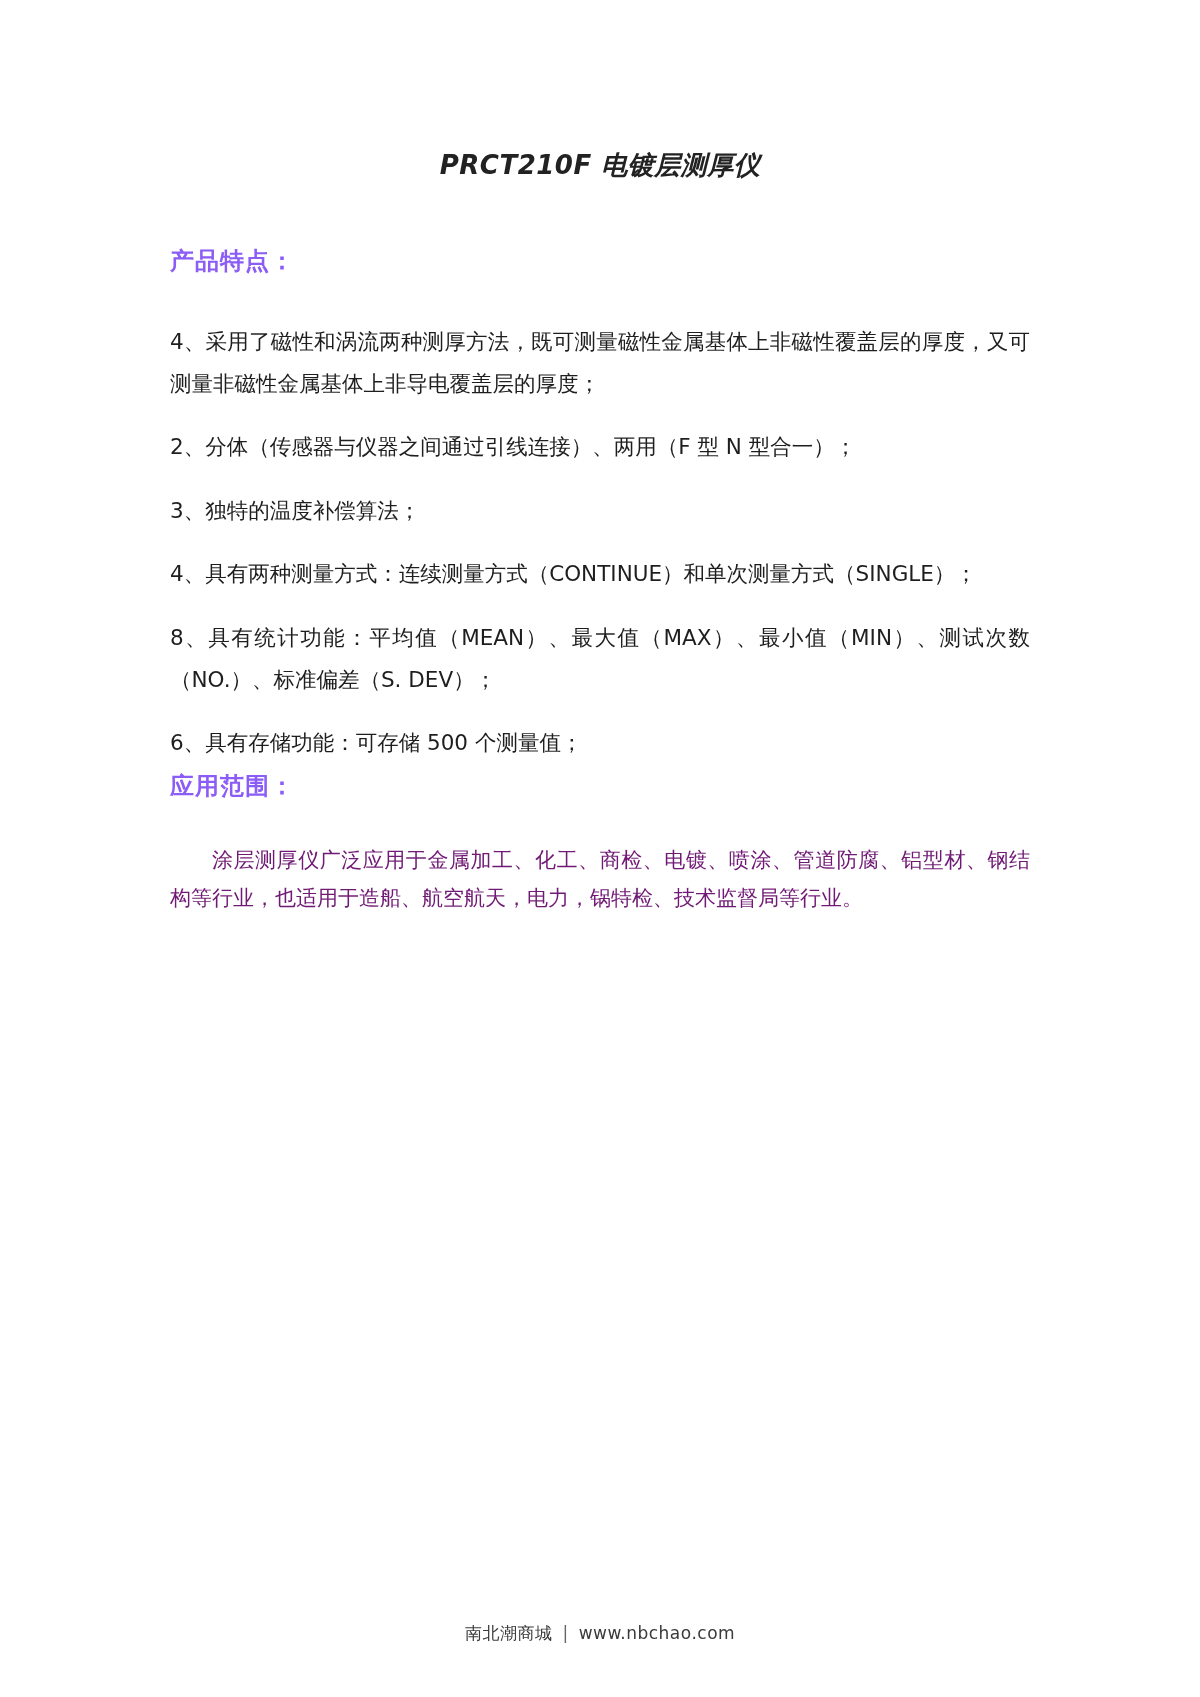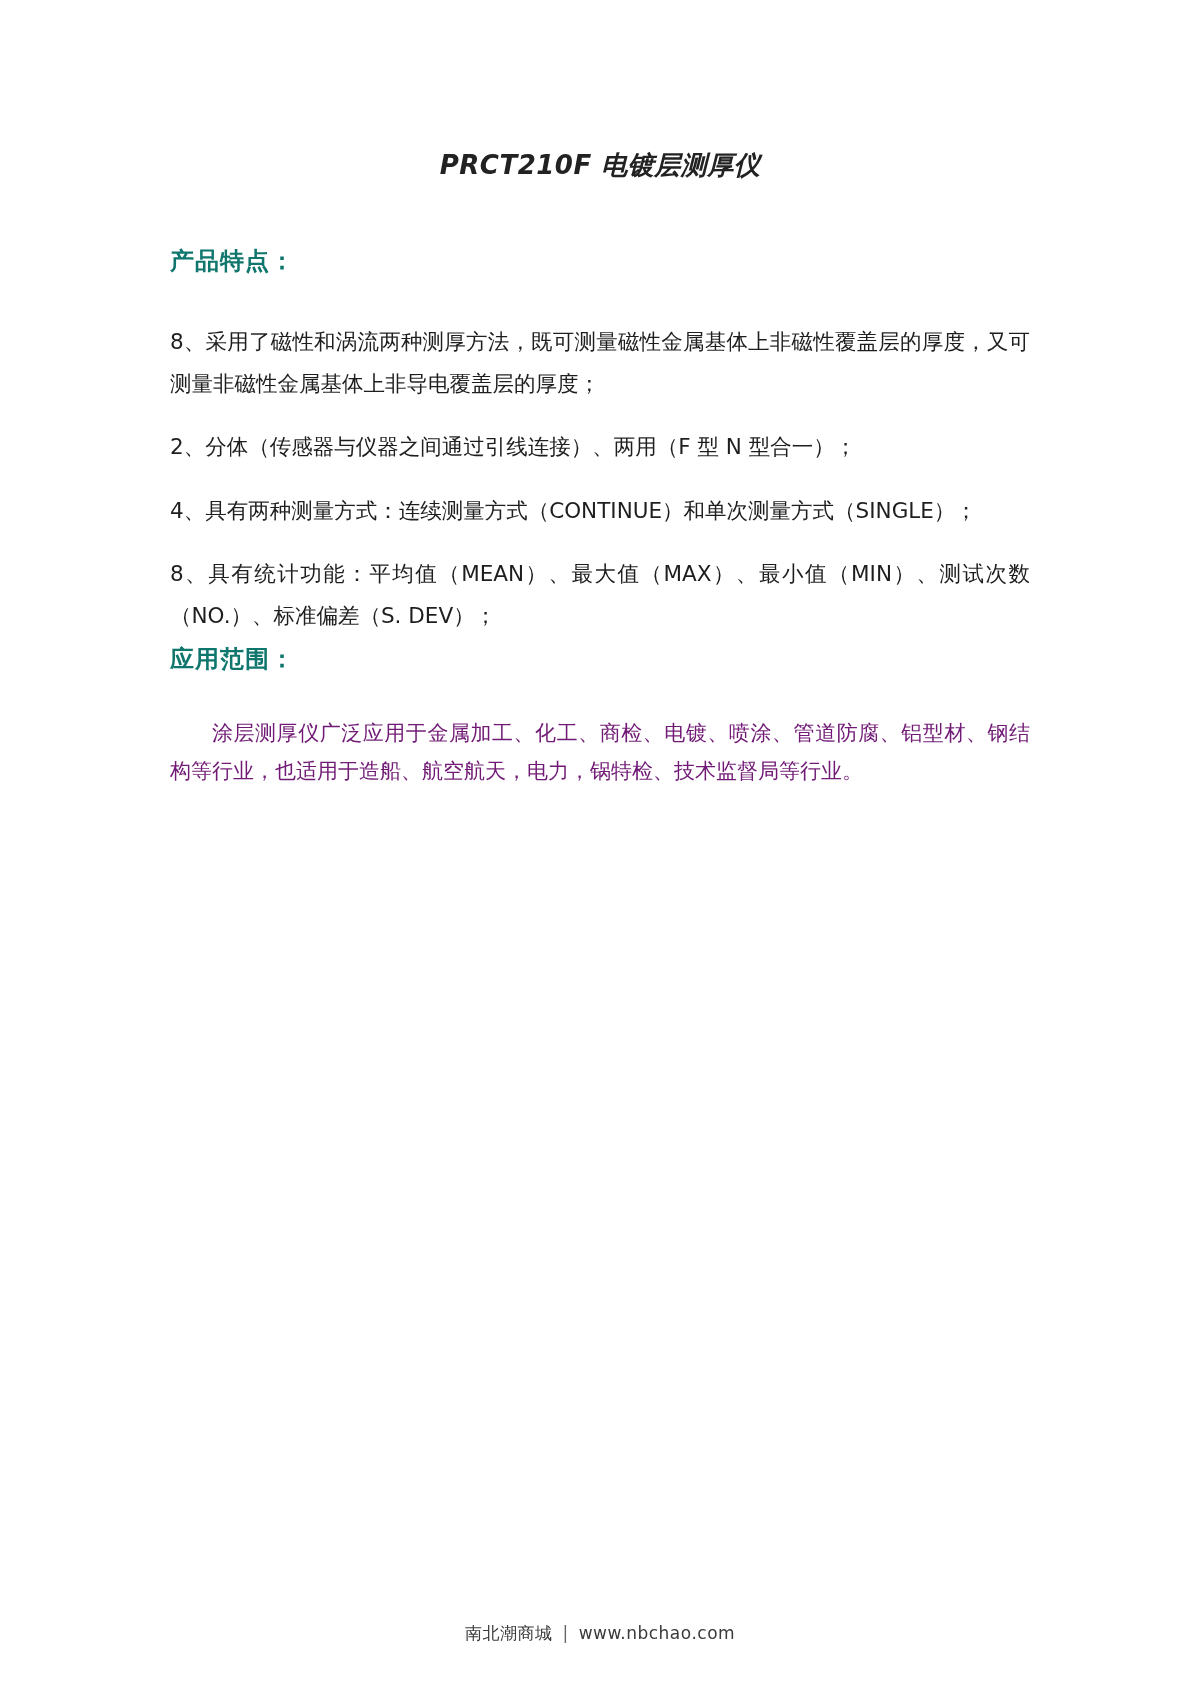--- a/index.html
+++ b/index.html
@@ -32,21 +32,21 @@
     font-weight: bold;
     font-style: italic;
     font-size: 26px;
     letter-spacing: 0.5px;
     color: #222;
   }
   .section-heading {
     font-family: "DejaVu Sans", sans-serif;
     font-weight: bold;
     font-size: 24px;
-    color: #0f766e;
+    color: #8b5cf6;
     letter-spacing: 1px;
   }
   .heading-features {
     margin-top: 62px;
   }
   .heading-apps {
   }
   .feature-list {
     margin-top: 44px;
   }
@@ -92,24 +92,26 @@
 </head>
 <body>
 
 <div class="page">
 
   <div class="doc-title">PRCT210F 电镀层测厚仪</div>
 
   <div class="section-heading heading-features">产品特点：</div>
 
   <div class="feature-list">
-    <p class="feature-item wrap2">8、采用了磁性和涡流两种测厚方法，既可测量磁性金属基体上非磁性覆盖层的厚度，又可测量非磁性金属基体上非导电覆盖层的厚度；</p>
+    <p class="feature-item wrap2">4、采用了磁性和涡流两种测厚方法，既可测量磁性金属基体上非磁性覆盖层的厚度，又可测量非磁性金属基体上非导电覆盖层的厚度；</p>
     <p class="feature-item">2、分体（传感器与仪器之间通过引线连接）、两用（F 型 N 型合一）；</p>
+    <p class="feature-item">3、独特的温度补偿算法；</p>
     <p class="feature-item wrap2">4、具有两种测量方式：连续测量方式（CONTINUE）和单次测量方式（SINGLE）；</p>
     <p class="feature-item wrap2">8、具有统计功能：平均值（MEAN）、最大值（MAX）、最小值（MIN）、测试次数（NO.）、标准偏差（S. DEV）；</p>
+    <p class="feature-item">6、具有存储功能：可存储 500 个测量值；</p>
   </div>
 
   <div class="section-heading heading-apps">应用范围：</div>
 
   <p class="apps-paragraph">涂层测厚仪广泛应用于金属加工、化工、商检、电镀、喷涂、管道防腐、铝型材、钢结构等行业，也适用于造船、航空航天，电力，锅特检、技术监督局等行业。</p>
 
   <div class="footer">
     <span>南北潮商城</span><span class="sep">|</span><span>www.nbchao.com</span>
   </div>
 

